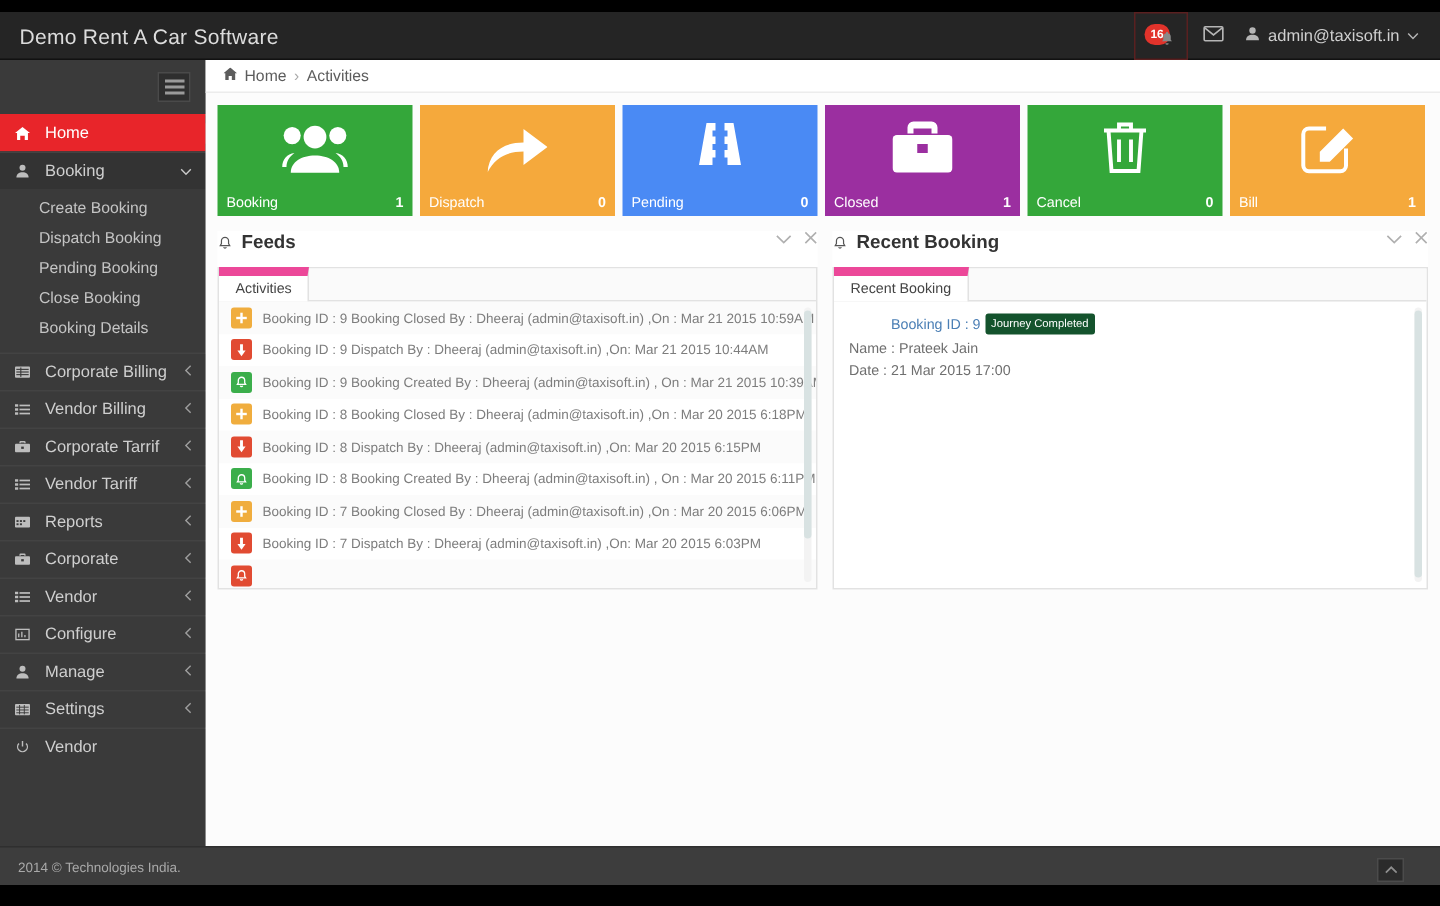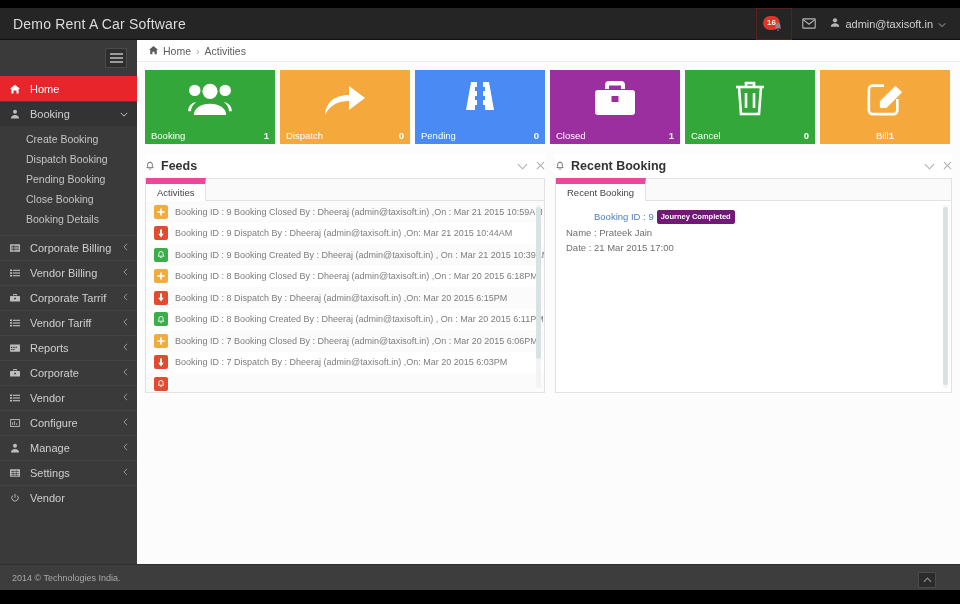--- a/index.html
+++ b/index.html
@@ -108,21 +108,21 @@
   .card .c-foot {
     height: 17px; display: flex; align-items: center; justify-content: space-between;
     padding: 0 6px; font-size: 9.5px;
   }
   .card .c-foot .c-num { font-weight: bold; }
 
   
   .panels { display: flex; gap: 10px; padding: 10px 8px 0 8px; }
   .panel { background: #fff; }
   .panel-head {
-    display: flex; align-items: center; height: 24px; gap: 6px;
+    display: flex; height: 24px; gap: 6px;
   }
   .panel-title { font-size: 12.5px; font-weight: bold; color: #333; }
   .panel-ctrls { margin-left: auto; display: flex; gap: 8px; color: #b0b0b0; font-size: 11px; }
   .panel-ctrls span { cursor: pointer; }
   .panel-body {
     border: 1px solid #e2e2e2; background: #fff;
   }
   .tabs { display: flex; border-bottom: 1px solid #e2e2e2; background: #fafafa; height: 22px; }
   .tab {
     font-size: 9.5px; color: #444; padding: 0 11px; display: flex; align-items: center;
@@ -142,22 +142,22 @@
     flex: 0 0 14px;
   }
   .sb-track {
     position: absolute; right: 3px; top: 4px; width: 5px; bottom: 4px;
     background: #f3f3f3; border-radius: 3px;
   }
   .sb-thumb { position: absolute; left: 0; width: 5px; background: #d8e2e2; border-radius: 3px; }
 
   .rb-body { padding: 8px 10px; font-size: 9.5px; color: #6f6f6f; line-height: 1.65; }
   .rb-badge {
-    background: #701a75; color: #fff; font-size: 7.5px; padding: 1px 4px;
-    border-radius: 2px; margin-left: 3px; display: inline-block; vertical-align: 1px; font-weight: bold;
+    background: #14532d; color: #fff; font-size: 7.5px; padding: 1px 4px;
+    border-radius: 2px; margin-left: 3px; display: inline-block; vertical-align: 1px;
   }
   .rb-link { color: #4b7fb5; padding-left: 28px; }
 
   
   .footer {
     position: absolute; left: 0; top: 564px; width: 960px; height: 26px;
     background: #3d3d3d; border-top: 1px solid #2f2f2f;
     display: flex; align-items: center;
   }
   .footer span { color: #a9a9a9; font-size: 9px; padding-left: 12px; }
@@ -480,21 +480,21 @@
               <path d="M13 8V4h8v4"></path>
               <path d="M6 8l2 27h18l2-27"></path>
               <path d="M13 14v15M21 14v15"></path>
             </svg>
           </div>
           <div class="c-foot">
             <span>Cancel</span>
             <span class="c-num">0</span>
           </div>
         </div>
-        <div class="card" style="background: rgb(245, 169, 60); align-items: center;">
+        <div class="card" style="background: rgb(245, 169, 60);">
           <div class="c-ico">
             <svg width="38" height="38" viewBox="0 0 40 40" fill="none" stroke="#fff" stroke-width="2.8">
               <path d="M33 21v12a4 4 0 01-4 4H7a4 4 0 01-4-4V11a4 4 0 014-4h12"></path>
               <path d="M16 24l15-15 5 5-15 15h-5z" fill="#fff" stroke="none"></path>
               <path d="M16 24l15-15 5 5-15 15h-5z"></path>
             </svg>
           </div>
           <div class="c-foot">
             <span>Bill</span>
             <span class="c-num">1</span>

